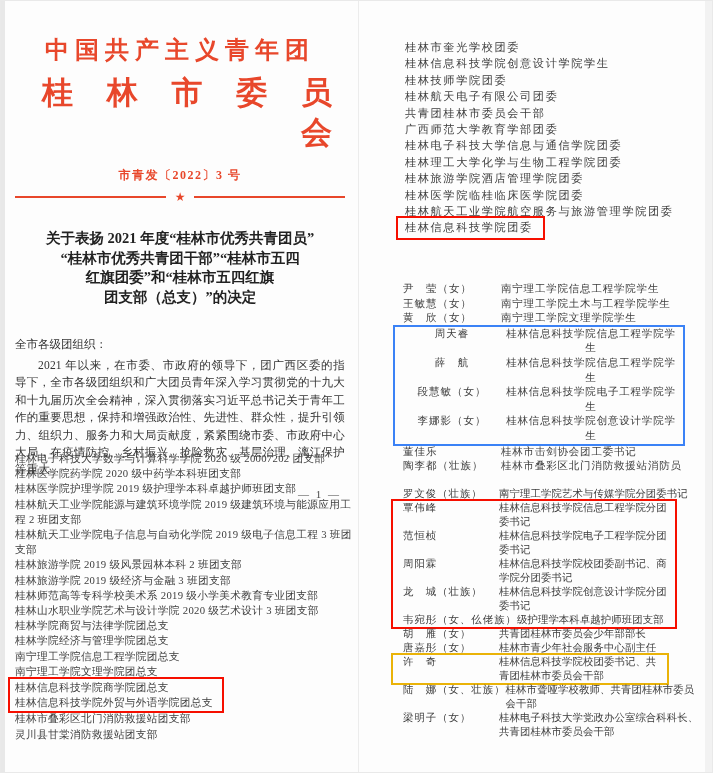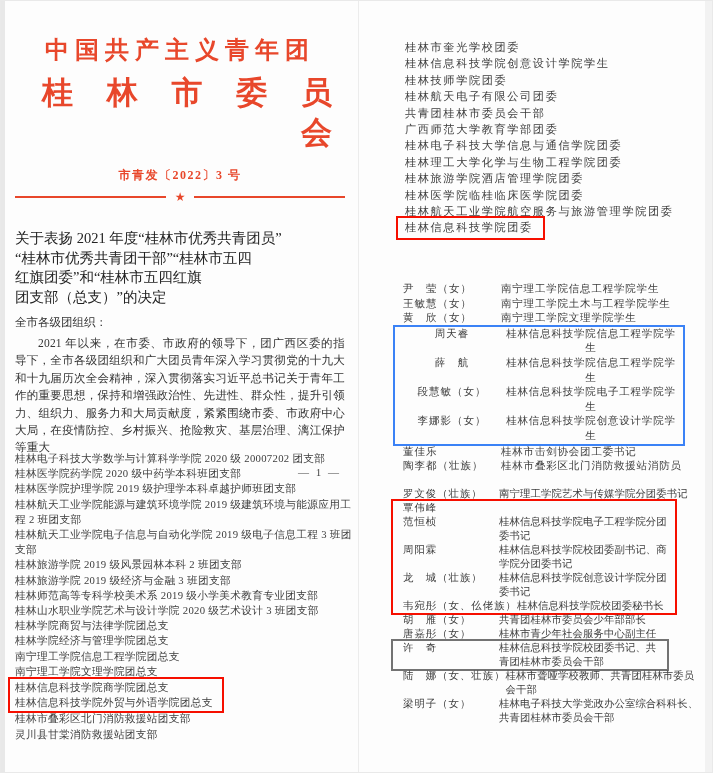--- a/index.html
+++ b/index.html
@@ -14,22 +14,22 @@
 
   
   .page-tl{position:absolute;left:14px;top:34px;width:330px;}
   .red{color:#e8472b;}
   .org1{font-size:24px;font-weight:bold;letter-spacing:6px;text-align:center;line-height:30px;}
   .org2{font-size:31px;font-weight:bold;letter-spacing:13px;text-align:right;line-height:40px;margin-top:8px;}
   .docno{font-size:12px;text-align:center;letter-spacing:1.5px;margin-top:14px;font-weight:bold;}
   .rule{display:flex;align-items:center;gap:9px;margin-top:8px;}
   .rule .line{flex:1;height:0;border-top:2px solid #e8472b;}
   .rule .star{color:#e8472b;font-size:12px;line-height:10px;}
-  .title{margin-top:27px;font-size:14.5px;font-weight:normal;line-height:19.5px;color:#222222;}
-  .salutation{margin-top:8px;font-size:11.5px;color:#333333;}
+  .title{margin-top:27px;font-size:14.5px;font-weight:bold;line-height:19.5px;text-align:center;color:#222222;}
+  .salutation{margin-top:30px;font-size:11.5px;color:#333333;}
   .body-par{margin:5px 0 0 0;font-size:11.5px;line-height:17.4px;text-align:justify;text-indent:2em;color:#333333;letter-spacing:0.2px;}
   .pageno{margin-top:9px;text-align:right;font-size:11px;color:#4a4a4a;padding-right:4px;letter-spacing:2px;}
 
   
   .page-bl{position:absolute;left:14px;top:450px;width:338px;font-size:10.7px;line-height:15.2px;color:#3d3d3d;letter-spacing:0.3px;}
   .bl-item{}
   .redbox-bl{width:fit-content;border:2px solid #f60f00;margin:-2px 0 -2px -7px;padding:1px 9px 1px 5px;}
 
   
   .page-tr{position:absolute;left:404px;top:38px;width:302px;font-size:11.2px;line-height:16.4px;color:#3d3d3d;letter-spacing:1.6px;}
@@ -42,21 +42,21 @@
   .m-name{min-width:98px;letter-spacing:1px;white-space:nowrap;}
   .m-org{flex:1;letter-spacing:0.8px;}
   .redbox-m{border:2px solid #3b82f6;margin:-1px 14px -1px -10px;padding:0 2px 0 8px;text-align:center;}
 
   
   .cadres{position:absolute;left:402px;top:486px;width:300px;font-size:10.4px;color:#3d3d3d;}
   .c-row{display:flex;line-height:14px;}
   .c-name{min-width:96px;letter-spacing:1px;white-space:nowrap;}
   .c-org{flex:1;letter-spacing:0.1px;}
   .redbox-c1{border:2px solid #f60f00;margin:-2px 26px -2px -12px;padding:0 2px 0 10px;}
-  .redbox-c2{border:2px solid #737373;margin:-2px 34px -2px -12px;padding:0 2px 0 10px;}
+  .redbox-c2{border:2px solid #eab308;margin:-2px 34px -2px -12px;padding:0 2px 0 10px;}
 </style>
 </head>
 <body>
 
 <div class="canvas">
   <div class="edge-left"></div>
   <div class="edge-right"></div>
   <div class="seam"></div>
 
   <section class="page-tl">
@@ -138,36 +138,37 @@
   </section>
 
   <section class="cadres">
     <div class="c-row">
       <span class="c-name">罗文俊（壮族）</span>
       <span class="c-org">南宁理工学院艺术与传媒学院分团委书记</span>
     </div>
     <div class="redbox-c1">
       <div class="c-row">
         <span class="c-name">覃伟峰</span>
+        <span class="c-org">桂林信息科技学院信息工程学院分团委书记</span>
       </div>
       <div class="c-row">
         <span class="c-name">范恒桢</span>
         <span class="c-org">桂林信息科技学院电子工程学院分团委书记</span>
       </div>
       <div class="c-row">
         <span class="c-name">周阳霖</span>
         <span class="c-org">桂林信息科技学院校团委副书记、商学院分团委书记</span>
       </div>
       <div class="c-row">
         <span class="c-name">龙　城（壮族）</span>
         <span class="c-org">桂林信息科技学院创意设计学院分团委书记</span>
       </div>
       <div class="c-row">
         <span class="c-name">韦宛彤（女、仫佬族）</span>
-        <span class="c-org">桂林信息科技学院校团委秘书长</span>
+        <span class="c-org">级护理学本科卓越护师班团支部</span>
       </div>
     </div>
     <div class="c-row">
       <span class="c-name">胡　雁（女）</span>
       <span class="c-org">共青团桂林市委员会少年部部长</span>
     </div>
     <div class="c-row">
       <span class="c-name">唐嘉彤（女）</span>
       <span class="c-org">桂林市青少年社会服务中心副主任</span>
     </div>

